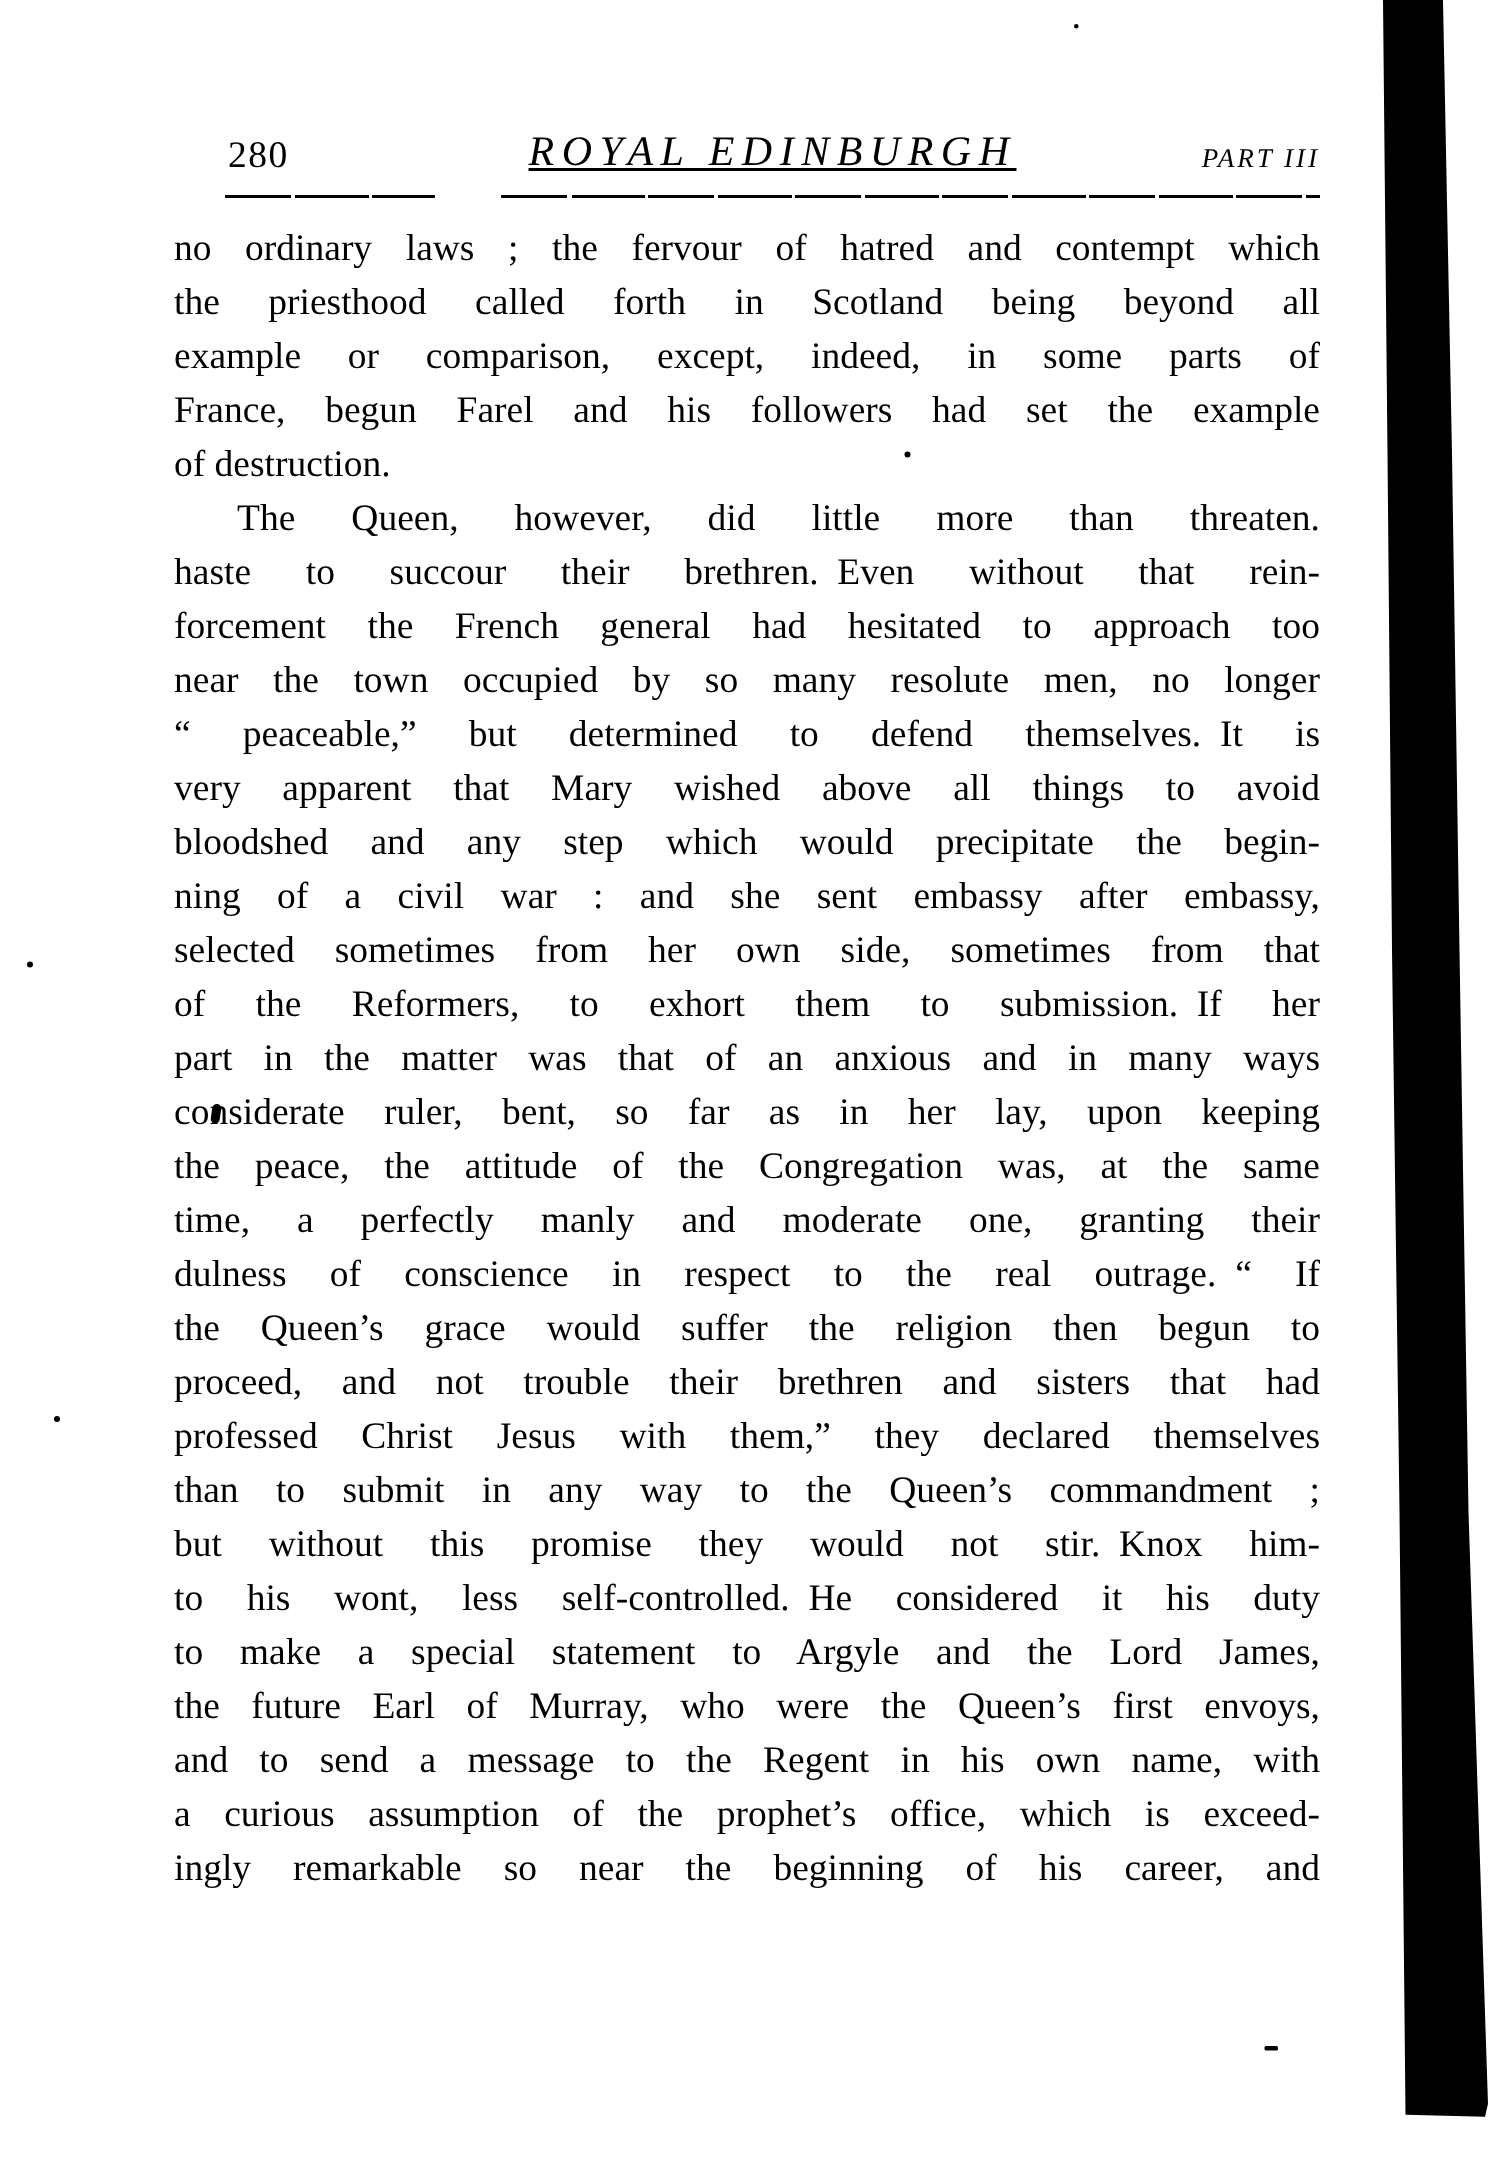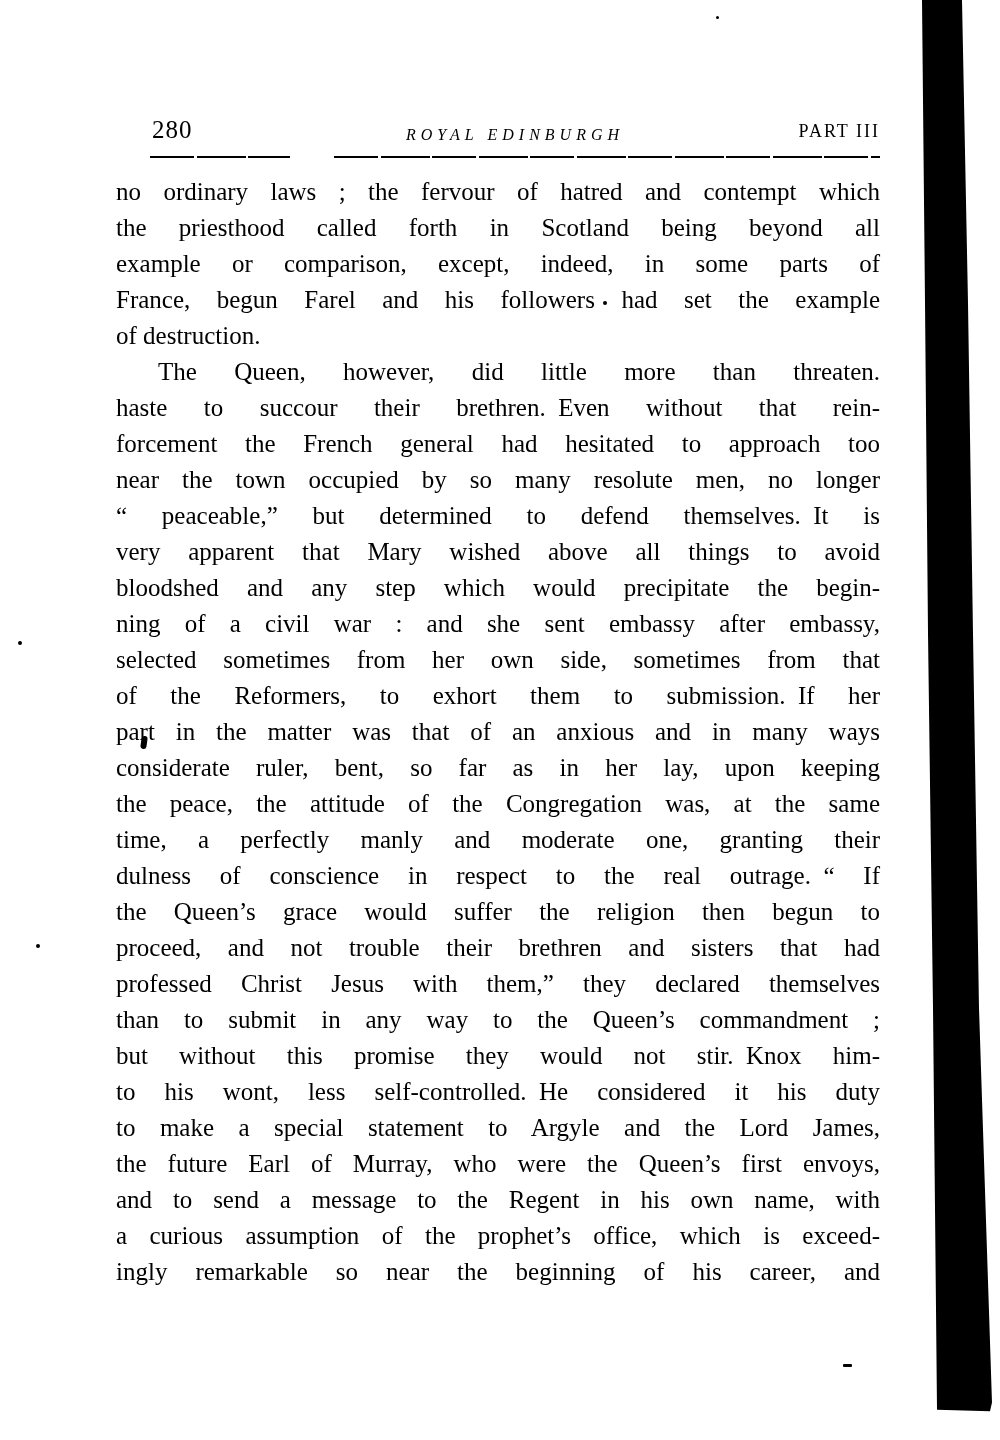--- a/index.html
+++ b/index.html
@@ -9,38 +9,39 @@
     height: 1440px;
     background: #ffffff;
     color: #000000;
     font-family: "Liberation Serif", "DejaVu Serif", serif;
     overflow: hidden;
   }
 
   
   .header {
     position: relative;
-    margin: 112px 120px 0 150px;
+    margin: 86px 120px 0 150px;
     height: 32px;
   }
   .pagenum {
     position: absolute; left: 2px; bottom: 0;
     font-size: 25px; letter-spacing: 1px;
   }
   .runtitle {
     position: absolute; left: 50%; bottom: 0;
     transform: translateX(-50%);
     font-style: italic;
-    font-size: 16px;
+    font-size: 28px;
     letter-spacing: 5px;
     white-space: nowrap;
+    text-decoration: underline;
   }
   .partlabel {
     position: absolute; right: 0; bottom: 2px;
-    font-size: 18px; letter-spacing: 2px;
+    font-size: 18px; letter-spacing: 2px; font-style: italic;
   }
 
   
   .rule {
     position: relative;
     margin: 12px 120px 0 150px;
     height: 3px;
   }
   .rule .seg {
     position: absolute; top: 0; height: 2.4px; display: block;

